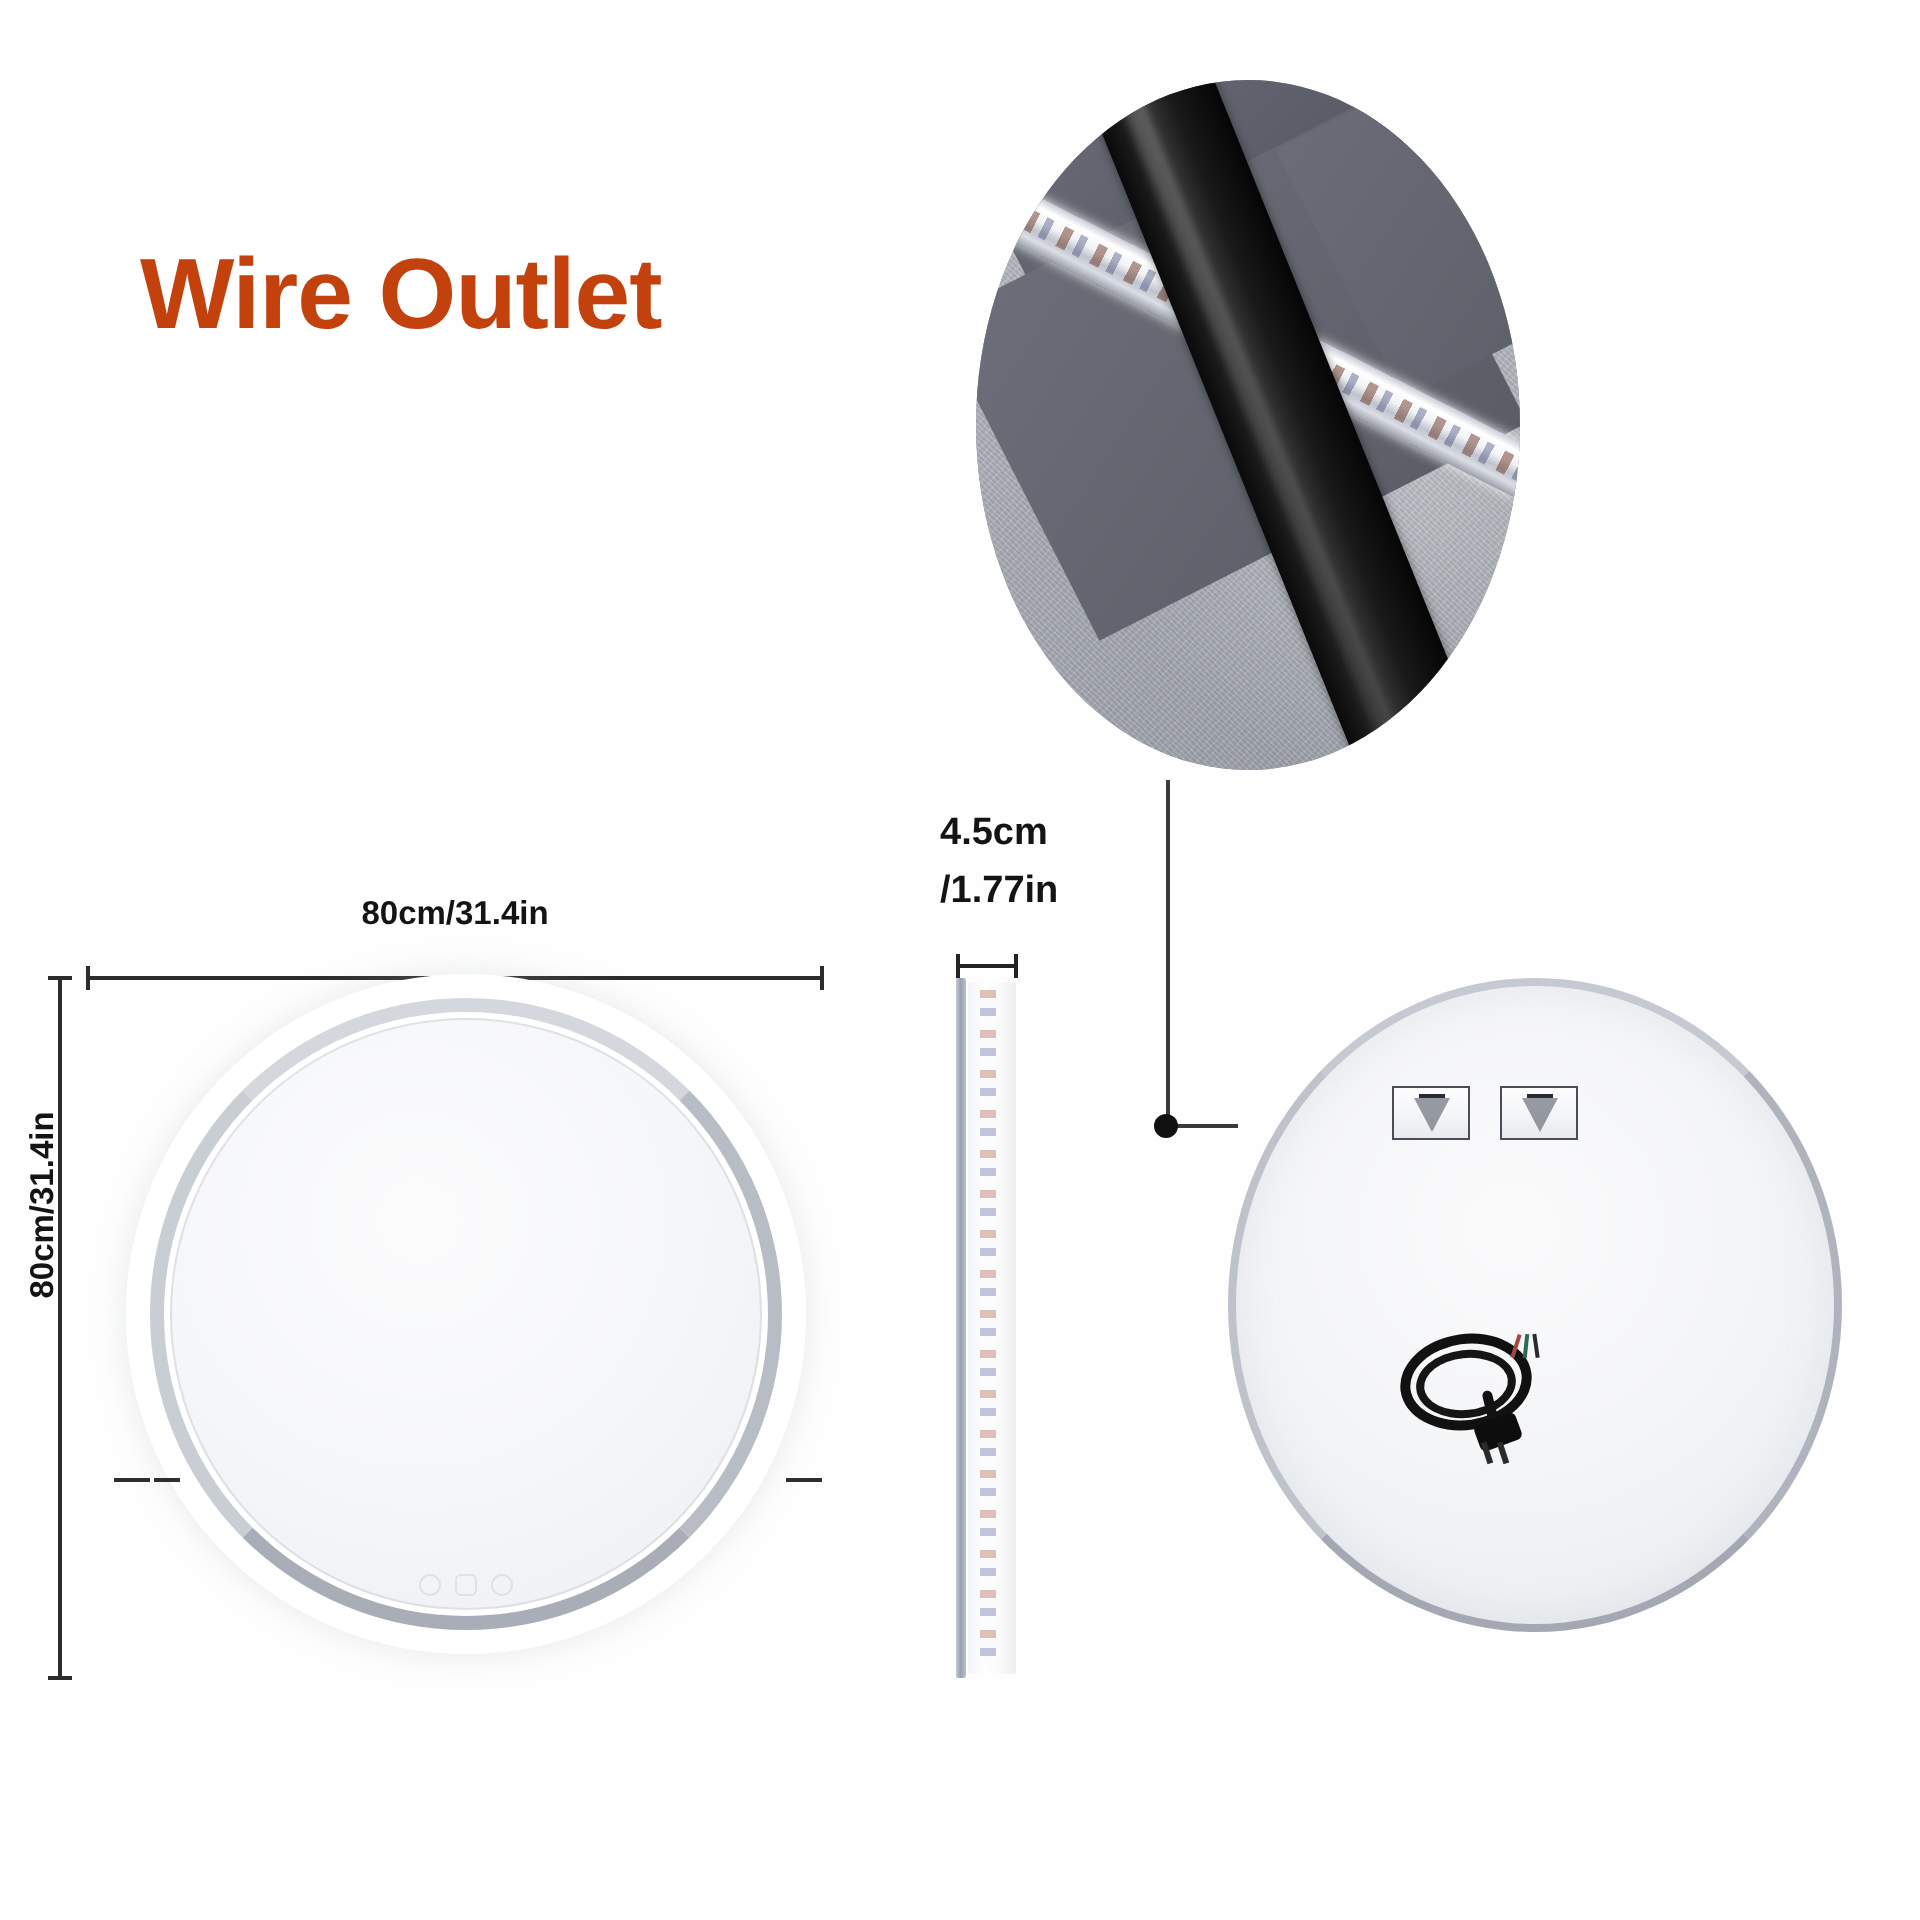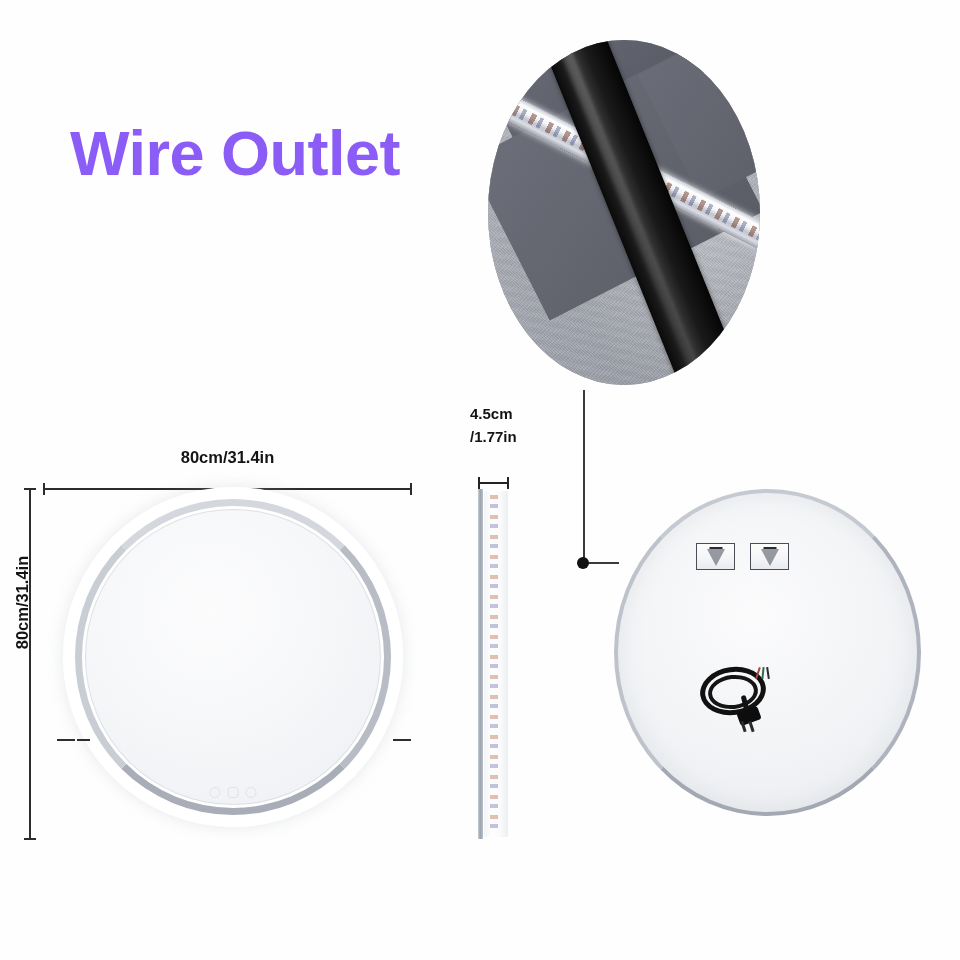--- a/index.html
+++ b/index.html
@@ -15,23 +15,23 @@
     background: #fefefe;
   }
 
   
   .title-block {
     position: absolute;
     left: 70px; top: 122px;
     width: 400px;
   }
   .title-line {
-    font-size: 63px;
+    font-size: 50px;
     font-weight: 700;
-    color: #8b5cf6;
+    color: #c2410c;
     letter-spacing: -0.5px;
     line-height: 1.0;
     white-space: nowrap;
   }
   .title-line.second { margin-top: 31px; }
 
   
   .callout-circle {
     position: absolute;
     left: 488px; top: 40px;
@@ -319,21 +319,21 @@
     position: absolute;
     top: 0; width: 2.4px; height: 12px;
     background: #232323;
   }
   .dim-t .cap.l { left: 0; }
   .dim-t .cap.r { right: 0; }
   .dim-t-label {
     position: absolute;
     left: 470px; top: 402px;
     width: 110px;
-    font-size: 15px;
+    font-size: 19px;
     font-weight: 700;
     color: #141414;
     line-height: 1.55;
   }
 
   
   .back-view {
     position: absolute;
     left: 614px; top: 489px;
     width: 307px; height: 327px;

